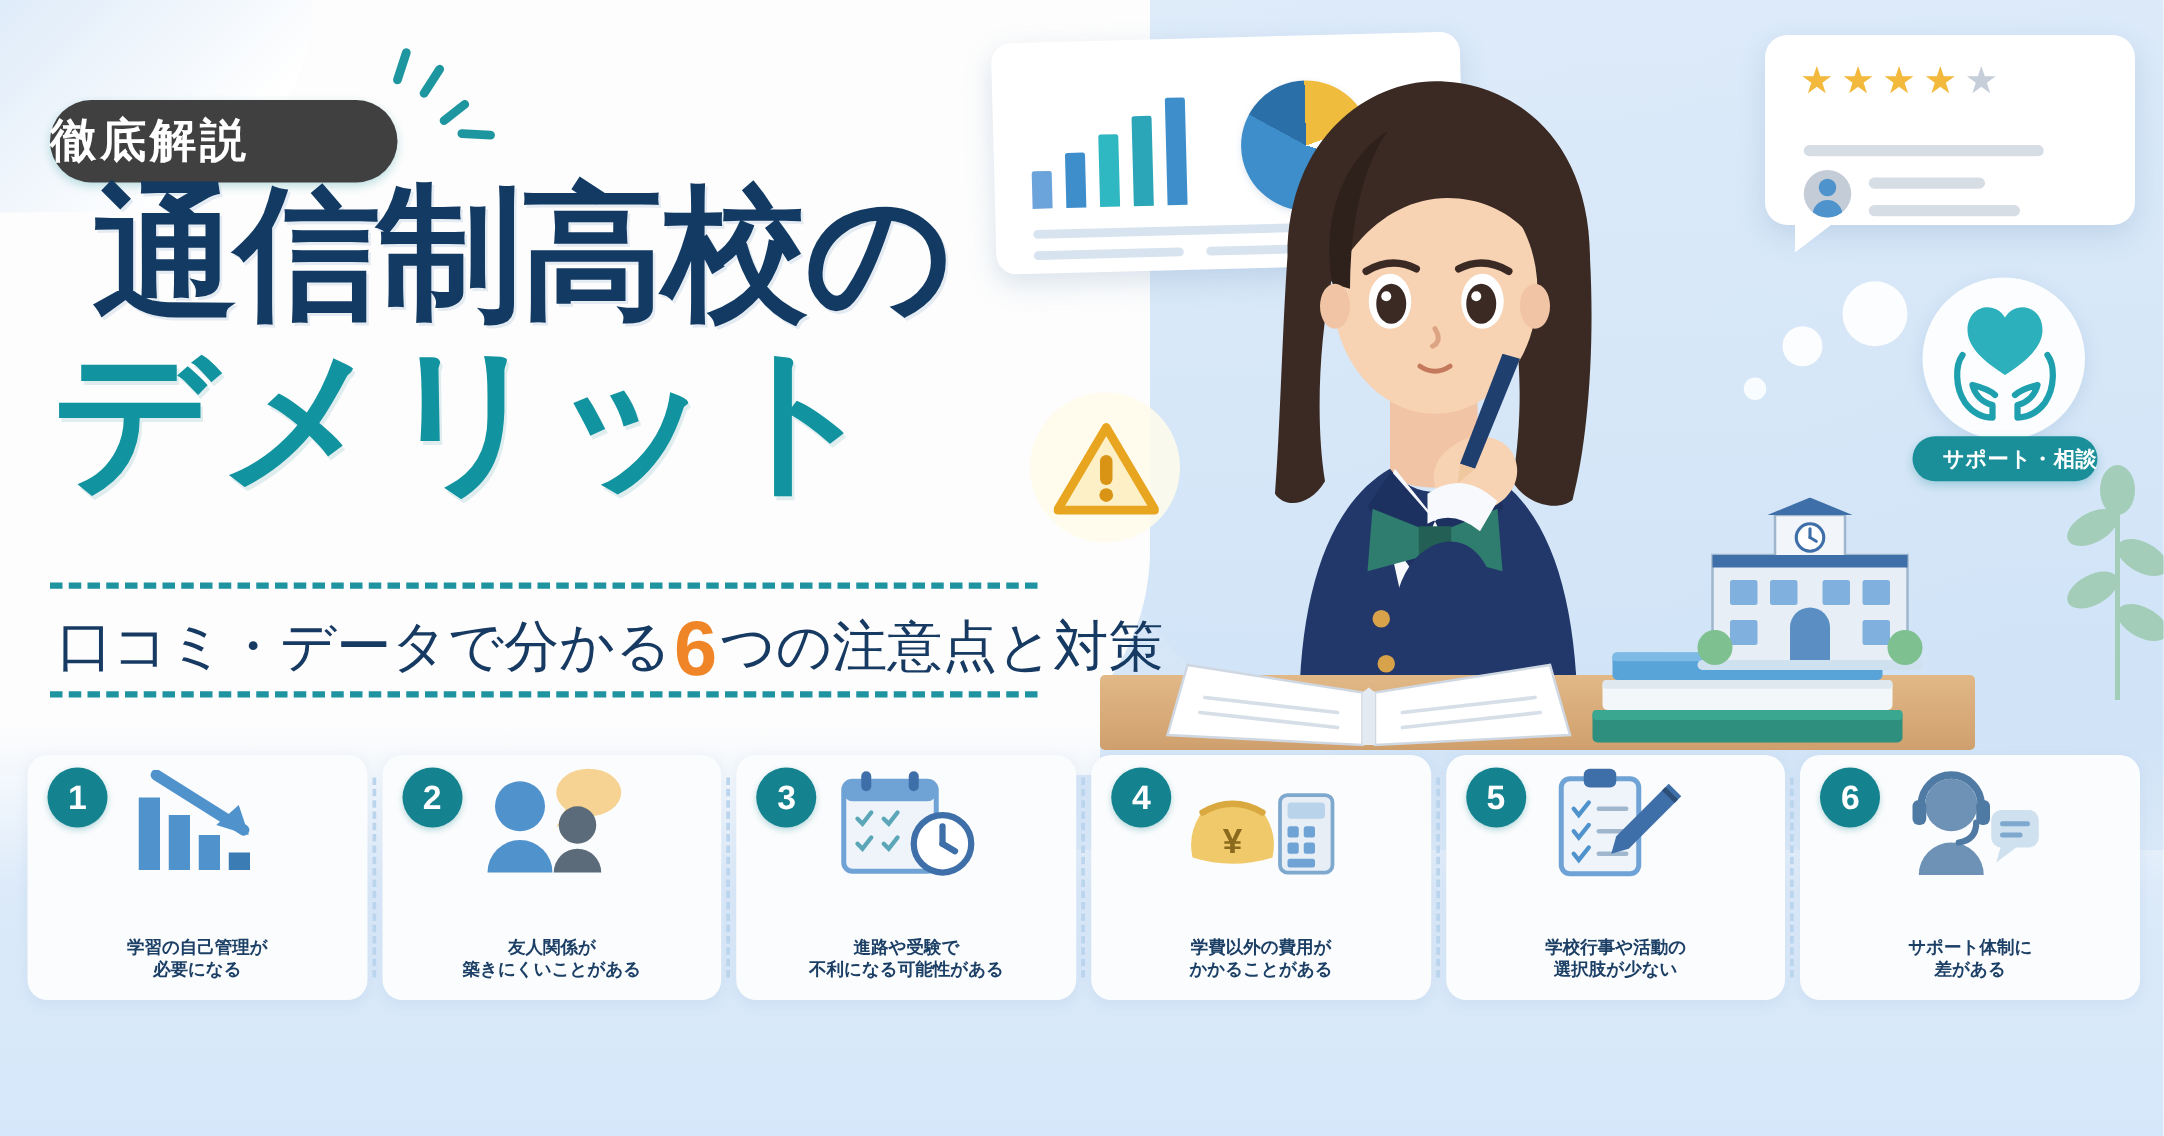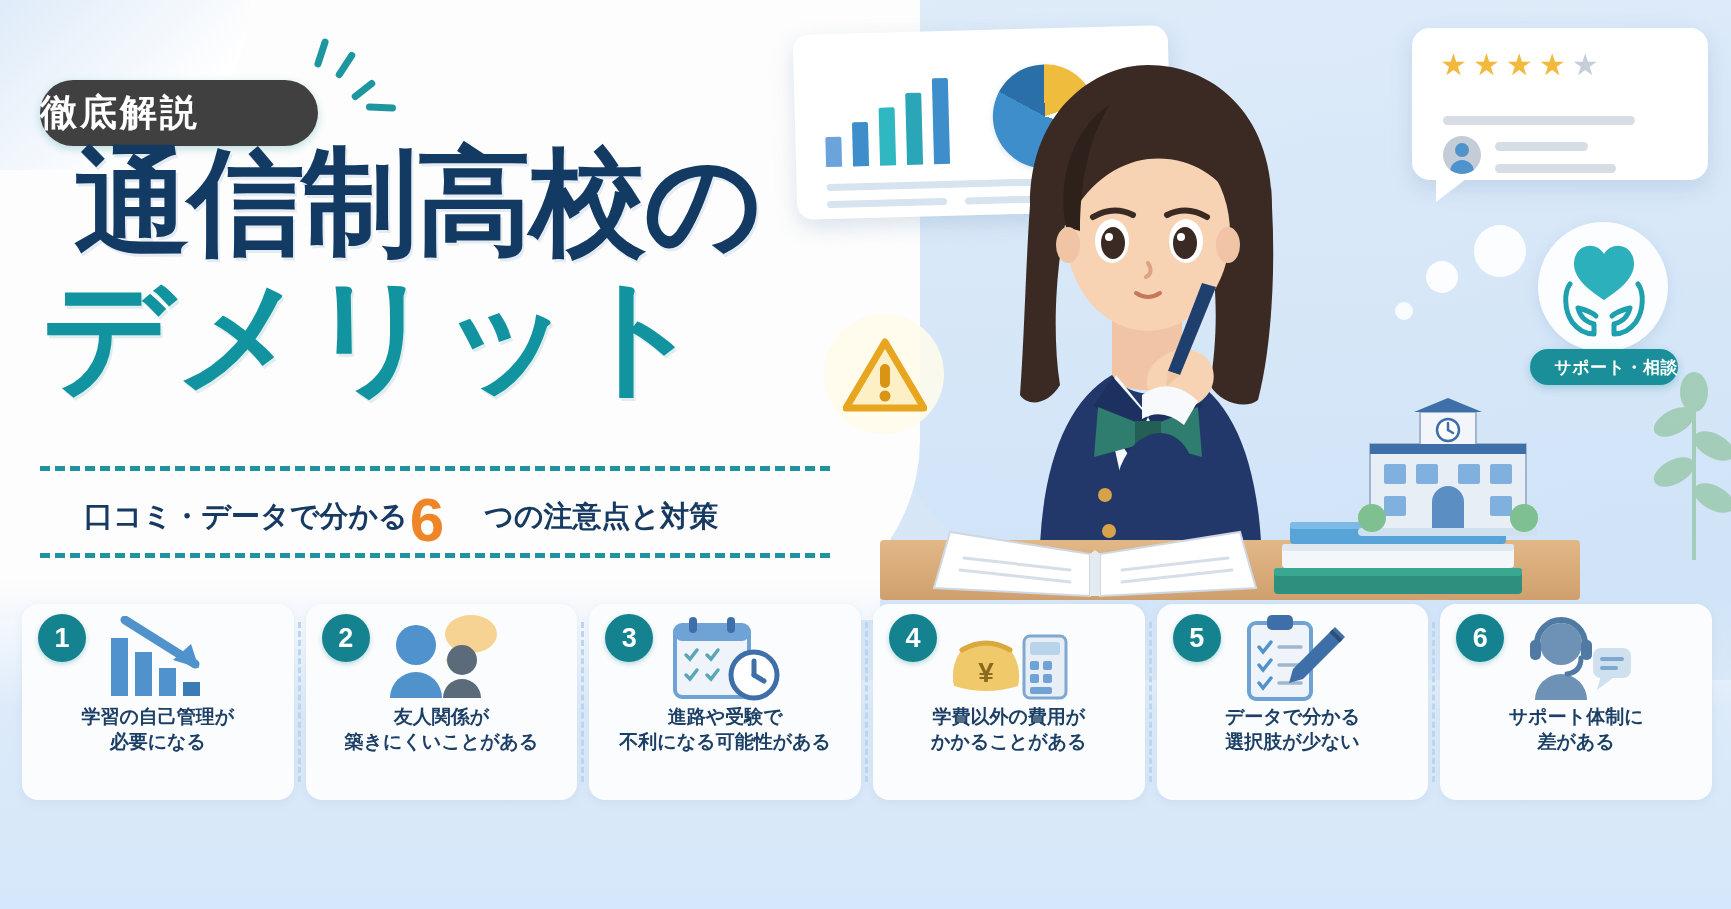--- a/index.html
+++ b/index.html
@@ -77,21 +77,21 @@
   }
   .dash.top { top:466px; }
   .dash.bot { top:553px; }
 
   
   .subtitle {
     position:absolute; left:46px; top:487px; height:60px;
     display:flex; align-items:center; white-space:nowrap;
   }
   .subtitle .st {
-    font-size:29px; font-weight:700; color:#173a63; letter-spacing:0px;margin-left:38px;
+    font-size:44px; font-weight:400; color:#173a63; letter-spacing:0px;
   }
   .subtitle .num {
     font-size:62px; font-weight:900; color:#ef8527; padding:0 2px;
     line-height:1; position:relative; top:3px;
   }
 
   
   .chart-card {
     position:absolute; left:795px; top:30px; width:375px; height:185px;
     background:#fff; border-radius:16px; transform:rotate(-1.5deg);
@@ -196,22 +196,22 @@
     border-radius:50%; background:#14838f;
     display:flex; align-items:center; justify-content:center;
     color:#fff; font-size:27px; font-weight:700;
     box-shadow:0 2px 5px rgba(20,131,143,.3);
   }
   .card-icon {
     height:100px; width:100%; display:flex; align-items:center; justify-content:center;
     padding-top:10px;
   }
   .card-label {
-    text-align:center; font-size:19px; font-weight:700; color:#1c3f66;
-    line-height:1.32; padding:0 8px;
+    text-align:center; font-size:14px; font-weight:700; color:#1c3f66;
+    line-height:1.32; padding:0 8px;margin-top:44px;
   }
   .card-label .ln { display:block; }
 </style>
 </head>
 <body>
 
 <div class="stage">
 
   <div class="bg-right"></div>
   <div class="bg-right2"></div>
@@ -502,21 +502,21 @@
           <g stroke="#9fb6cd" stroke-width="3.5" stroke-linecap="round">
             <line x1="42" y1="34" x2="64" y2="34"></line>
             <line x1="42" y1="52" x2="64" y2="52"></line>
             <line x1="42" y1="70" x2="64" y2="70"></line>
           </g>
           <path d="M98 14 L108 24 L66 66 L52 70 L56 56 Z" fill="#3f6fa8"></path>
           <path d="M94 18 L104 28" stroke="#2c4f78" stroke-width="4"></path>
         </svg>
       </div>
       <div class="card-label">
-        <span class="ln">データで分かる</span>
+        <span class="ln">学校行事や活動の</span>
         <span class="ln">選択肢が少ない</span>
       </div>
       <div class="card-sep"></div>
     </div>
 
     <div class="card">
       <div class="card-num">6</div>
       <div class="card-icon">
         <svg viewBox="0 0 118 90" width="118" height="90">
           <circle cx="44" cy="30" r="21" fill="#6d92b5"></circle>

